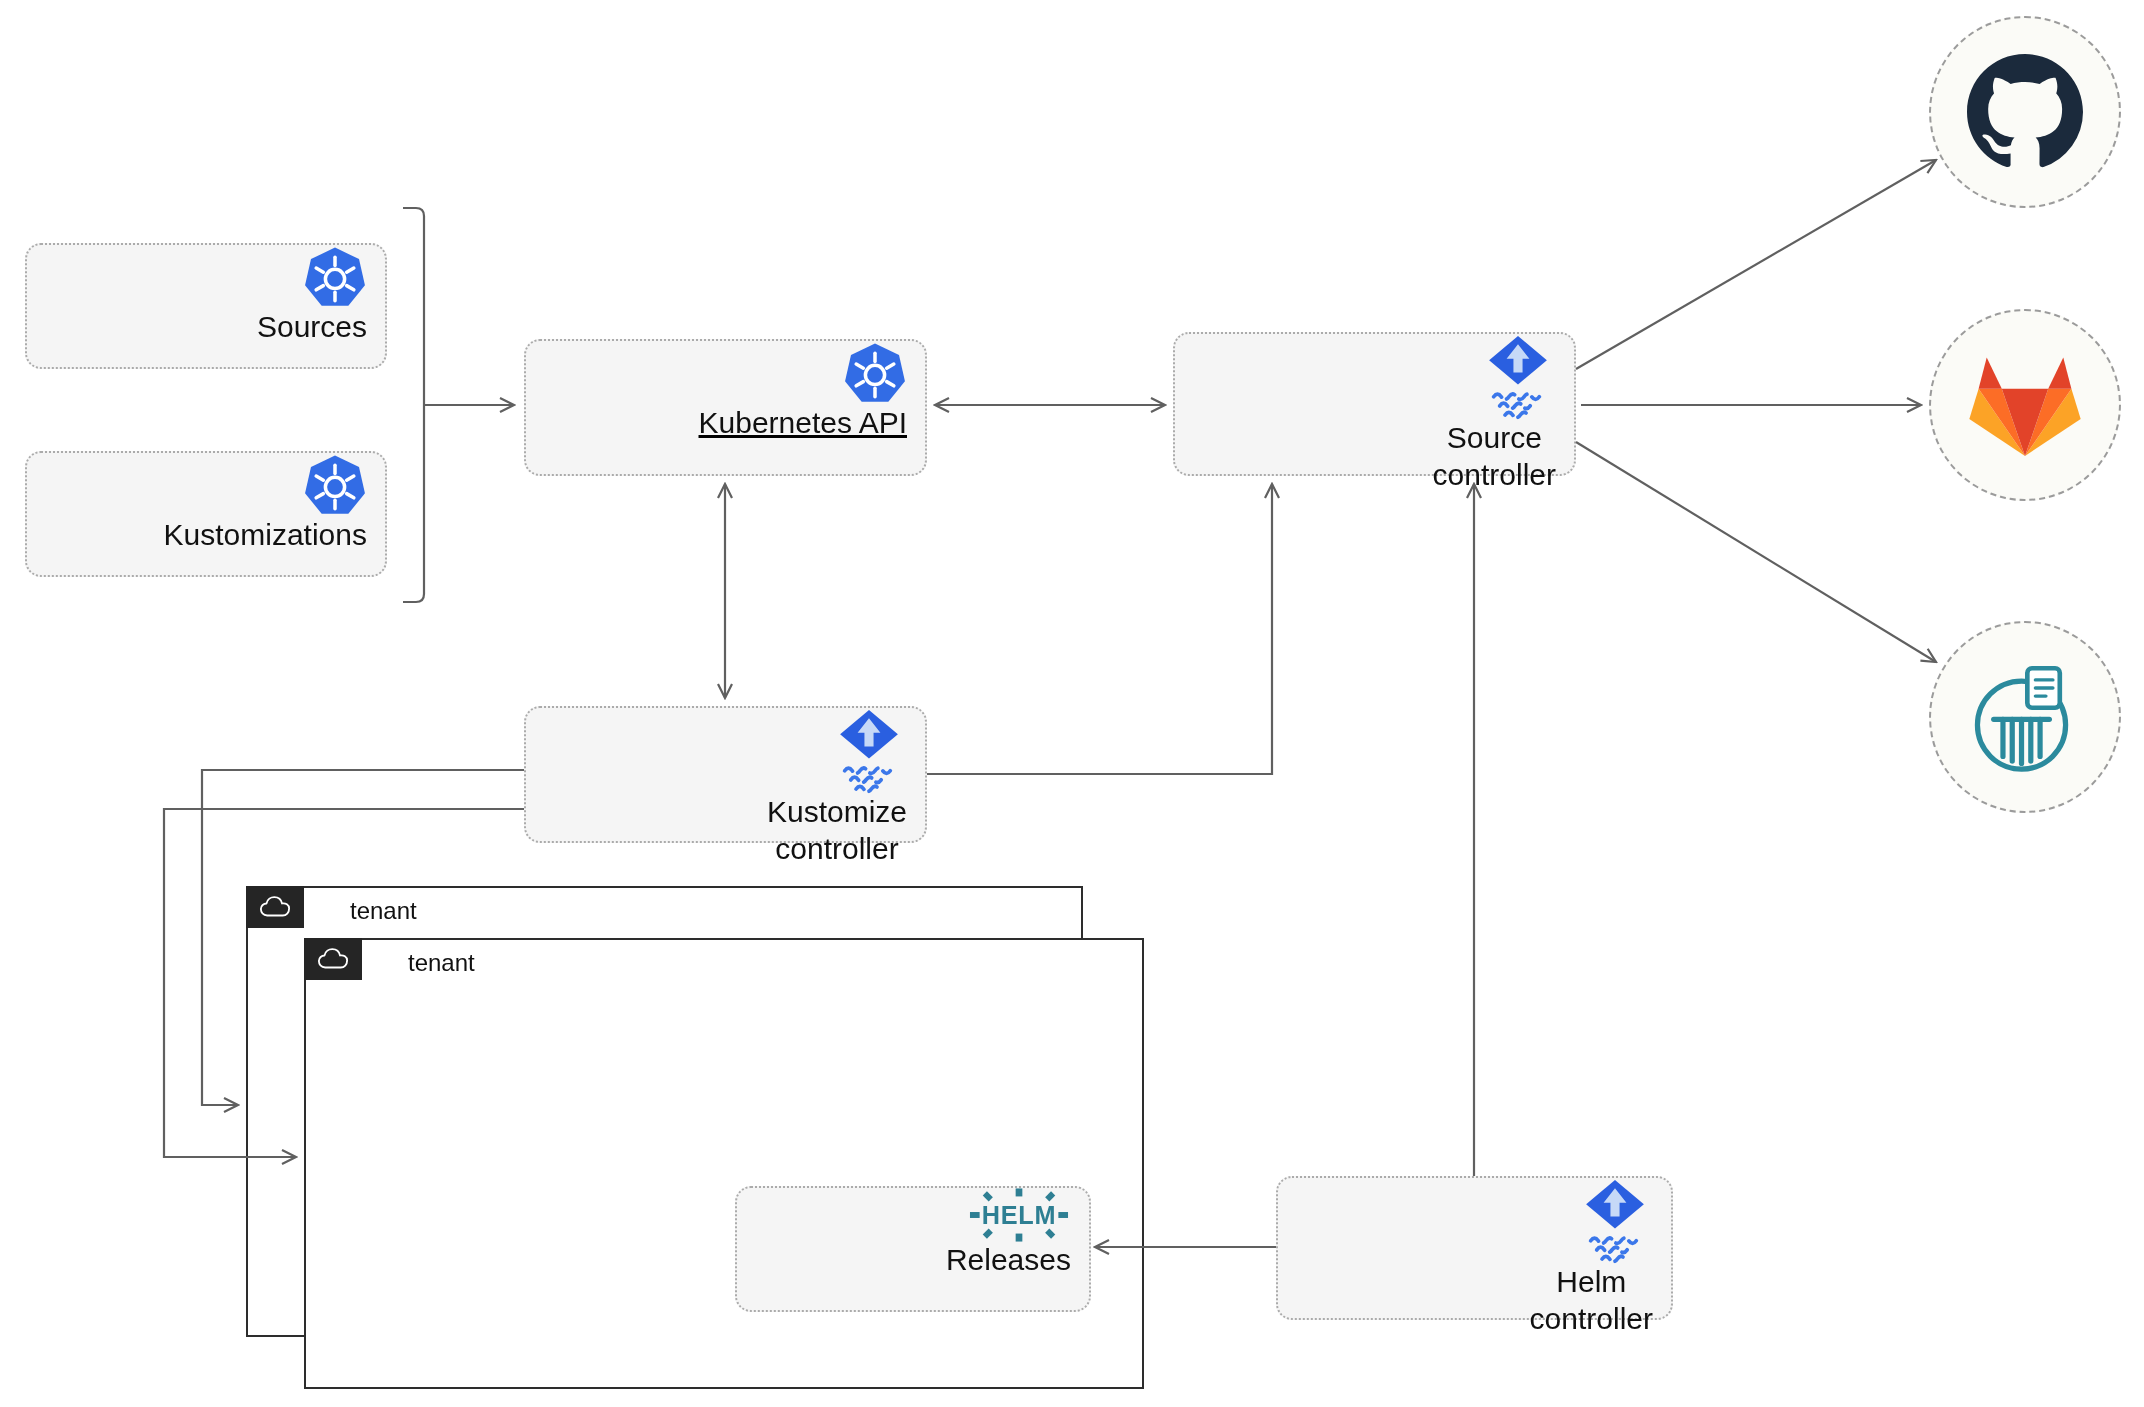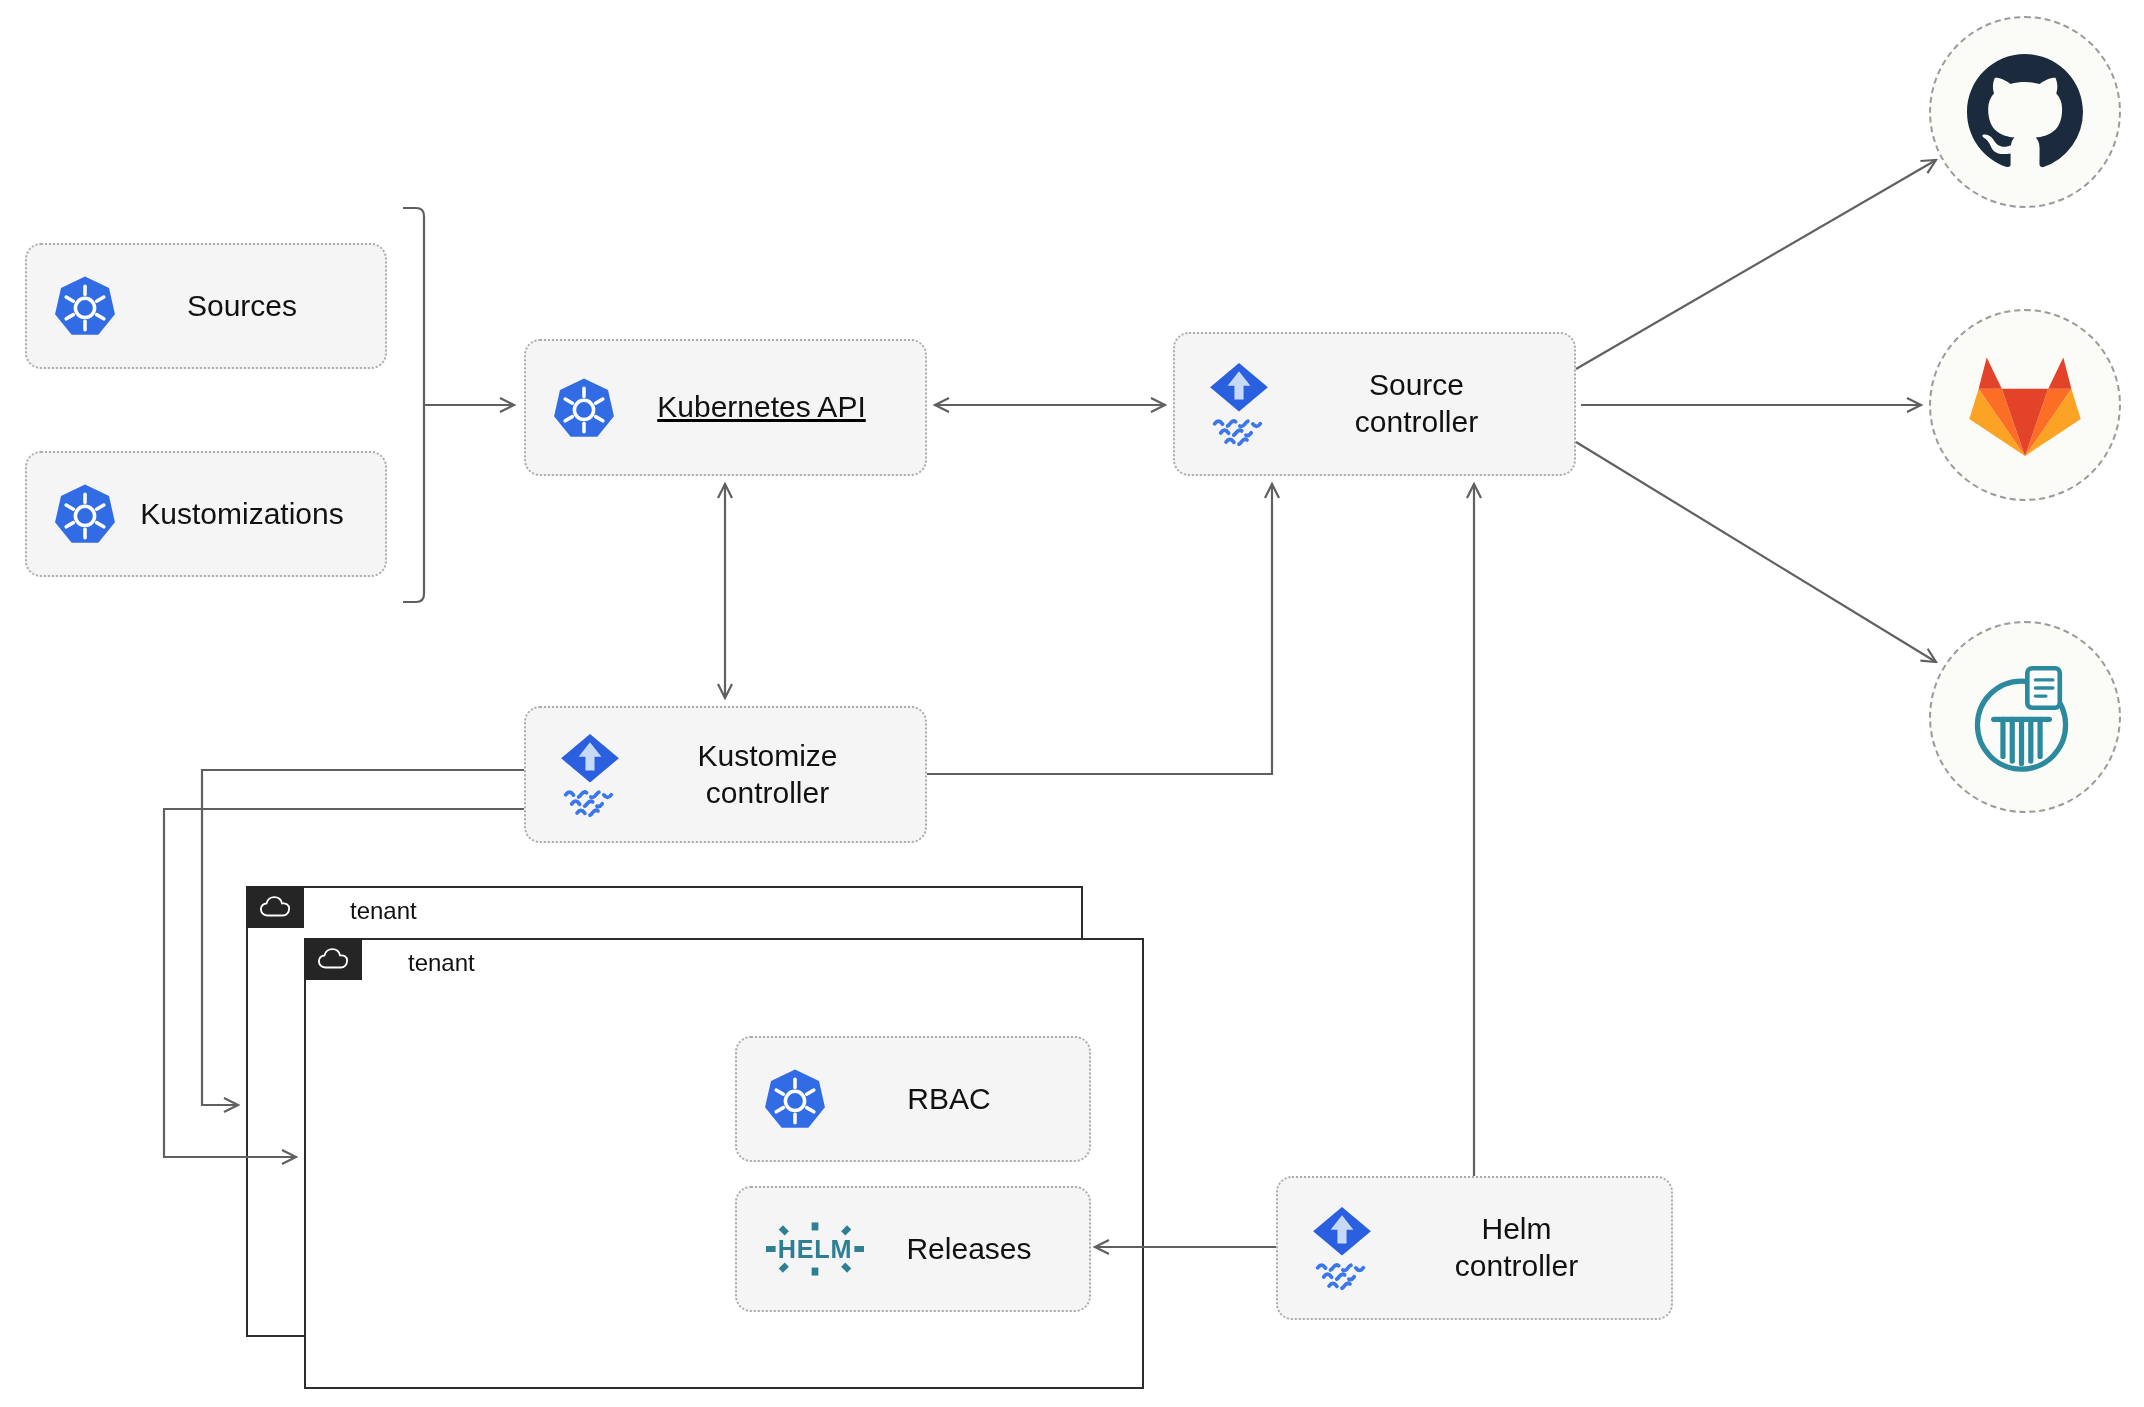--- a/index.html
+++ b/index.html
@@ -3,21 +3,21 @@
 <meta charset="utf-8">
 <style>
   html,body { margin:0; padding:0; background:#ffffff; }
   body { font-family:"Liberation Sans", sans-serif; }
   .canvas { position:relative; width:2144px; height:1407px; background:#ffffff; overflow:hidden; }
 
   
   .node {
     position:absolute; box-sizing:border-box;
     background:#f5f5f5; border:2px dotted #ababab; border-radius:16px;
-    display:flex; align-items:center; padding:0 18px 0 26px;
+    display:flex; align-items:flex-end; padding:0 18px 0 26px;flex-direction:column;
   }
   .node .label {
     flex:1; text-align:center; color:#111; font-size:30px; line-height:1.22;
     white-space:pre-line;
   }
   .icon-k8s  { width:64px;  height:64px;  flex:0 0 auto; }
   .icon-flux { width:76px;  height:86px;  flex:0 0 auto; }
   .icon-helm { width:104px; height:54px;  flex:0 0 auto; }
 
   #node-sources              { left:25px;   top:243px;  width:362px; height:126px; }
@@ -151,26 +151,20 @@
   </div>
 
   <div class="tenant" id="tenant-front">
     <div class="tenant-tab">
       <svg width="36" height="24" viewBox="0 0 50 34">
           <use href="#sym-cloud"></use>
         </svg>
     </div>
     <div class="tenant-name">tenant</div>
 
-    <div class="node" id="node-rbac">
-      <svg class="icon-k8s" viewBox="0 0 100 100">
-          <use href="#sym-k8s"></use>
-        </svg>
-      <div class="label">RBAC</div>
-    </div>
     <div class="node" id="node-releases">
       <svg class="icon-helm" viewBox="0 0 140 72">
           <use href="#sym-helm"></use>
         </svg>
       <div class="label">Releases</div>
     </div>
   </div>
 
   <div class="node" id="node-sources">
     <svg class="icon-k8s" viewBox="0 0 100 100">

